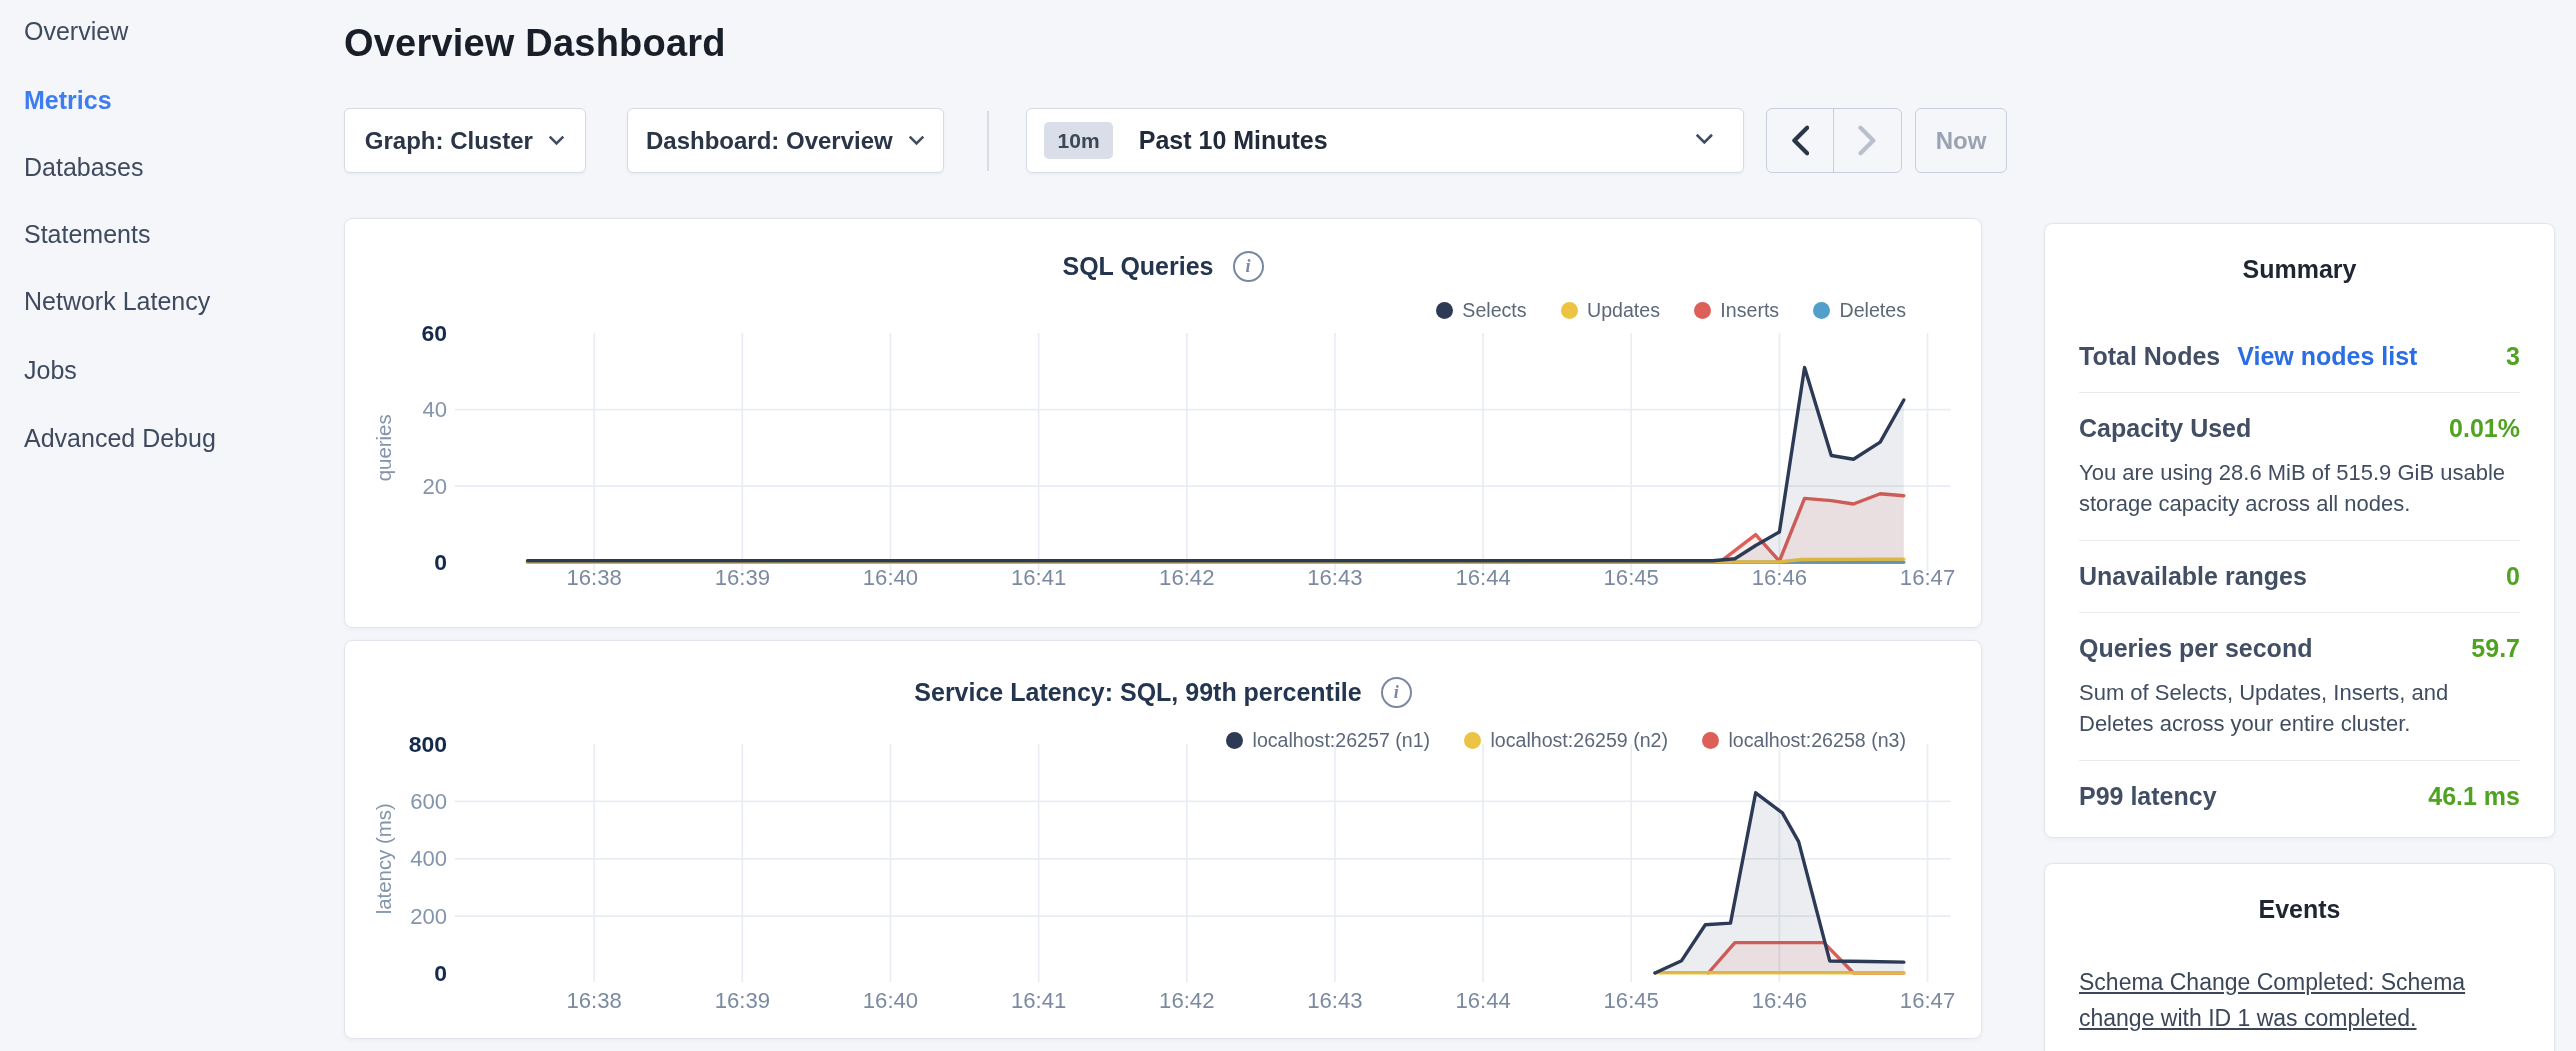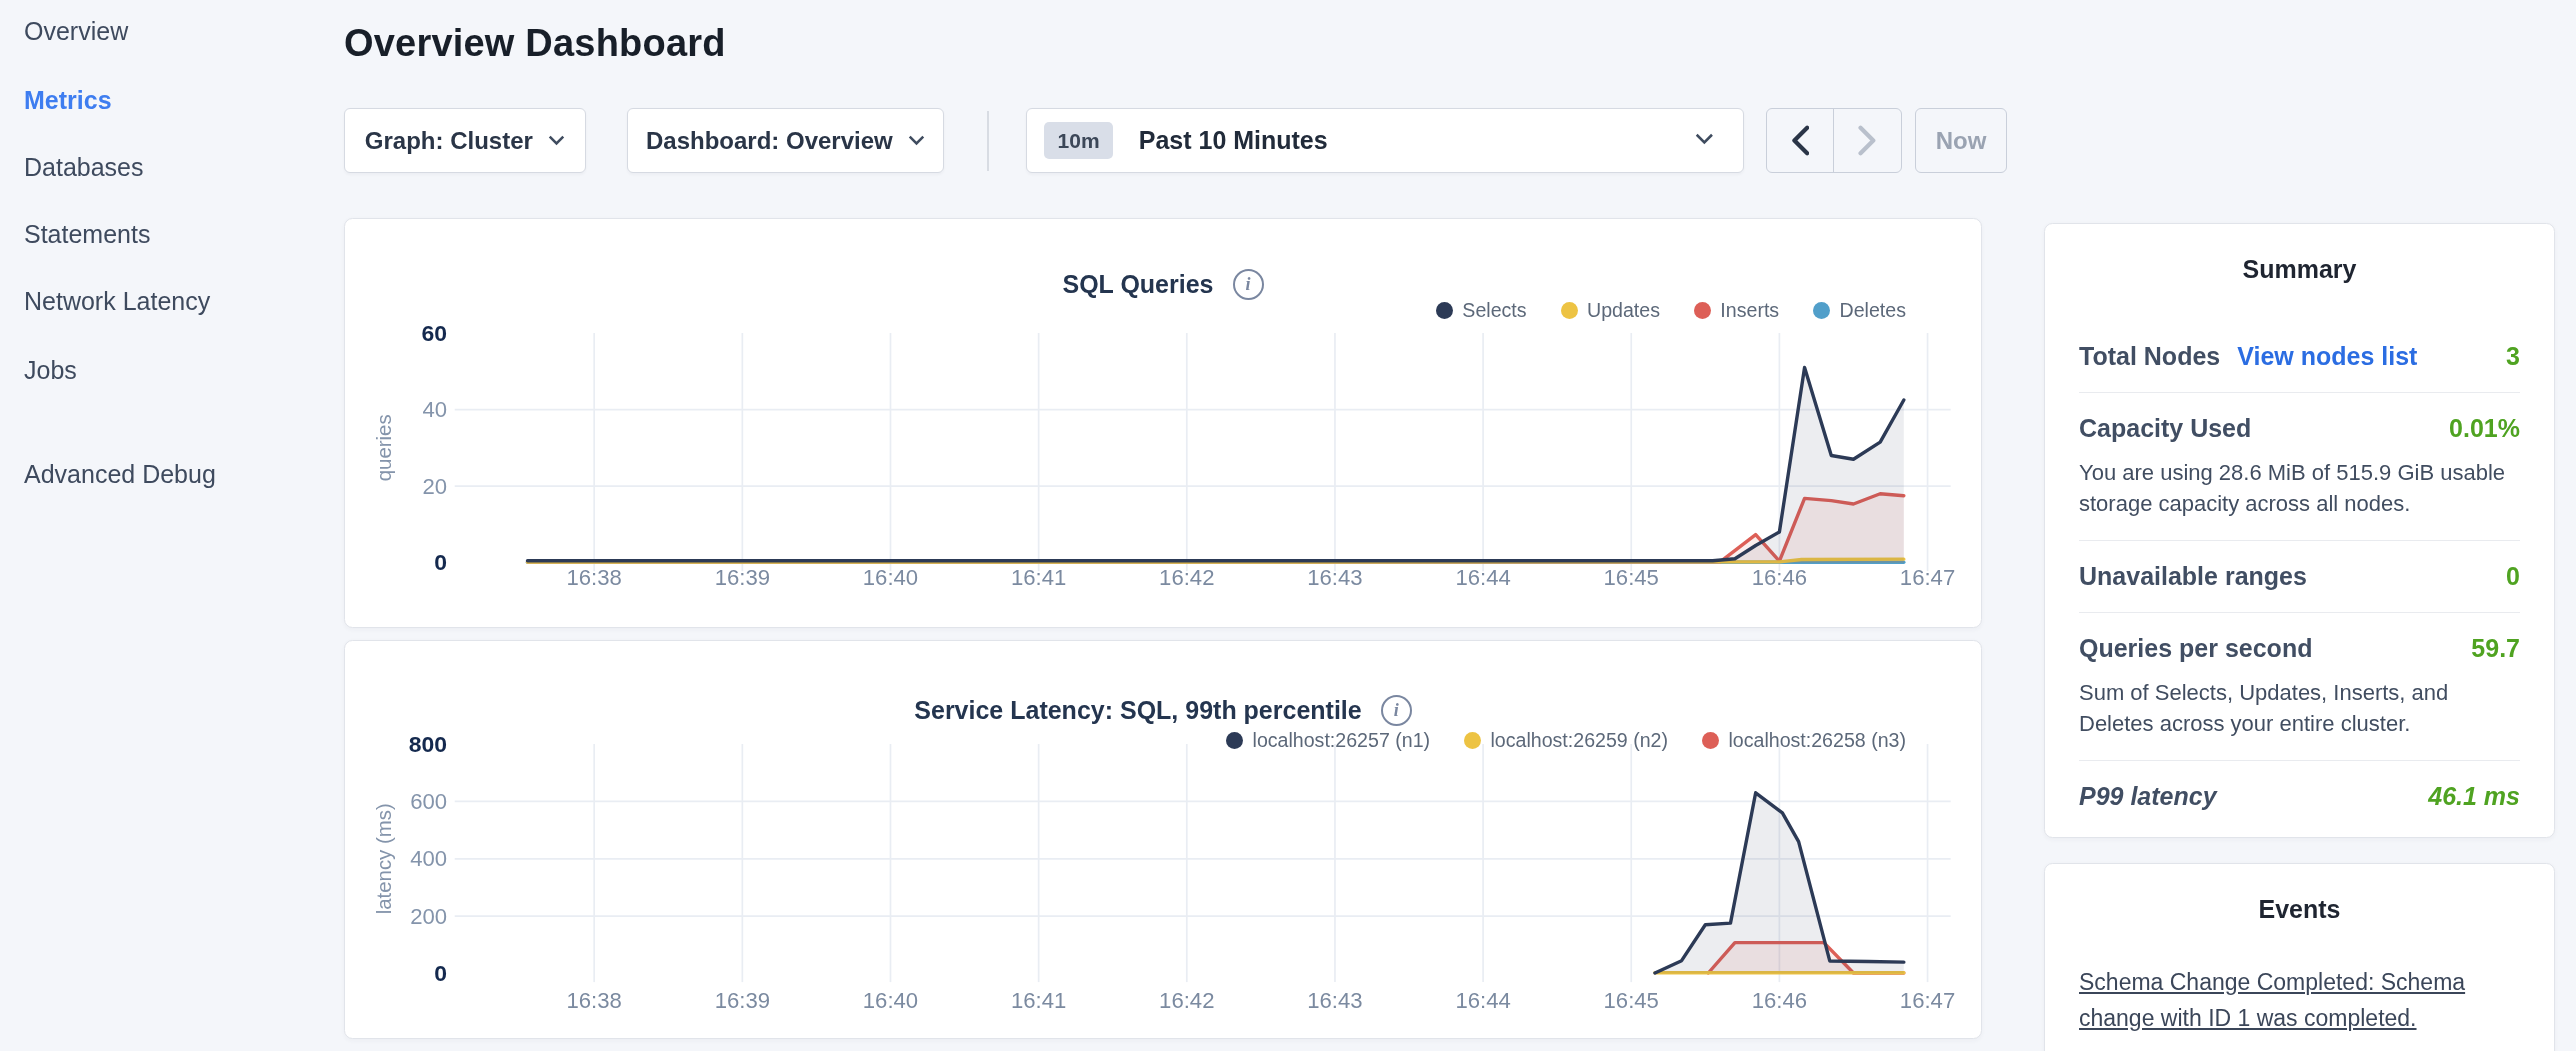--- a/index.html
+++ b/index.html
@@ -58,21 +58,21 @@
   }
   
   .card {
     position:absolute; background:#fff; border:1.7px solid #e1e4ea;
     border-radius:8.5px; box-shadow:0 1.7px 4.3px rgba(40,50,70,.04);
   }
   #chart-card-0 { left:344px; top:218px; width:1638px; height:410px; }
   #chart-card-1 { left:344px; top:640px; width:1638px; height:399px; }
   .chart-title-row {
     position:absolute; left:0; width:100%; display:flex;
-    align-items:center; justify-content:center; gap:19px;margin-top:18px;
+    align-items:center; justify-content:center; gap:19px;
   }
   #chart-card-0 .chart-title-row { top:32px; }
   #chart-card-1 .chart-title-row { top:36px; }
   .chart-title { font-size:25px; font-weight:700; color:#24354f; }
   .info-icon {
     width:31px; height:31px; border:2.6px solid #7a87a0; border-radius:50%;
     display:flex; align-items:center; justify-content:center;
     font-size:18px; font-weight:700; color:#7a87a0; cursor:pointer;
     font-family:"Liberation Serif","DejaVu Serif",serif; font-style:italic;
   }
@@ -89,40 +89,40 @@
   .ytick.bold { font-size:27px; font-weight:700; fill:#14294e; }
   .xtick { font-size:26px; fill:#7b8aa0; }
   .ylab  { font-size:24px; fill:#8494ab; }
   
   #summary-card { left:2044px; top:223px; width:511px; height:615px; padding:31px 34px 17px; }
   #events-card  { left:2044px; top:863px; width:511px; height:255px; padding:31px 34px; }
   .panel-title { text-align:center; font-size:25px; font-weight:700; color:#1f2531; }
   #summary-card .panel-title { margin-bottom:37px; }
   #events-card .panel-title { margin-bottom:41px; }
   .summary-row { padding:21px 0; border-bottom:1.7px solid #e9ebef; }
-  .summary-row.last { border-bottom:none;font-style:italic; }
+  .summary-row.last { border-bottom:none; }
   .summary-line { display:flex; align-items:baseline; }
   .summary-label { font-size:25px; font-weight:700; color:#414e63; }
   .summary-link { font-size:25px; font-weight:600; color:#2b6de2; margin-left:17px; cursor:pointer; }
   .summary-value { margin-left:auto; font-size:25px; font-weight:700; color:#4fa321; }
   .summary-desc { margin-top:13.6px; font-size:22px; color:#414d60; line-height:1.42; }
   .event-text { font-size:23px; color:#3b4659; line-height:1.55;text-decoration:underline; }
   .event-date { margin-top:10.2px; font-size:21px; color:#5f6c84; }
 </style>
 </head>
 <body>
 
 <nav class="sidebar" id="sidebar">
     <div class="nav-item" style="top: 17px;">Overview</div>
     <div class="nav-item active" style="top: 86px;">Metrics</div>
     <div class="nav-item" style="top: 153px;">Databases</div>
     <div class="nav-item" style="top: 220px;">Statements</div>
     <div class="nav-item" style="top: 287px;">Network Latency</div>
     <div class="nav-item" style="top: 356px;">Jobs</div>
-    <div class="nav-item" style="top: 424px; margin-top: 36px;">Advanced Debug</div>
+    <div class="nav-item" style="top: 424px;">Advanced Debug</div>
   </nav>
 
 <h1 class="page-title">Overview Dashboard</h1>
 
 <div class="toolbar">
   <div class="select-box" style="left:344px; width:242px;">
     <span>Graph: Cluster</span>
     <span class="chev">
       <svg width="17" height="11" viewBox="0 0 20 13">
           <polyline points="2,2 10,10 18,2" fill="none" stroke="#3f4c5f" stroke-width="3"></polyline>

